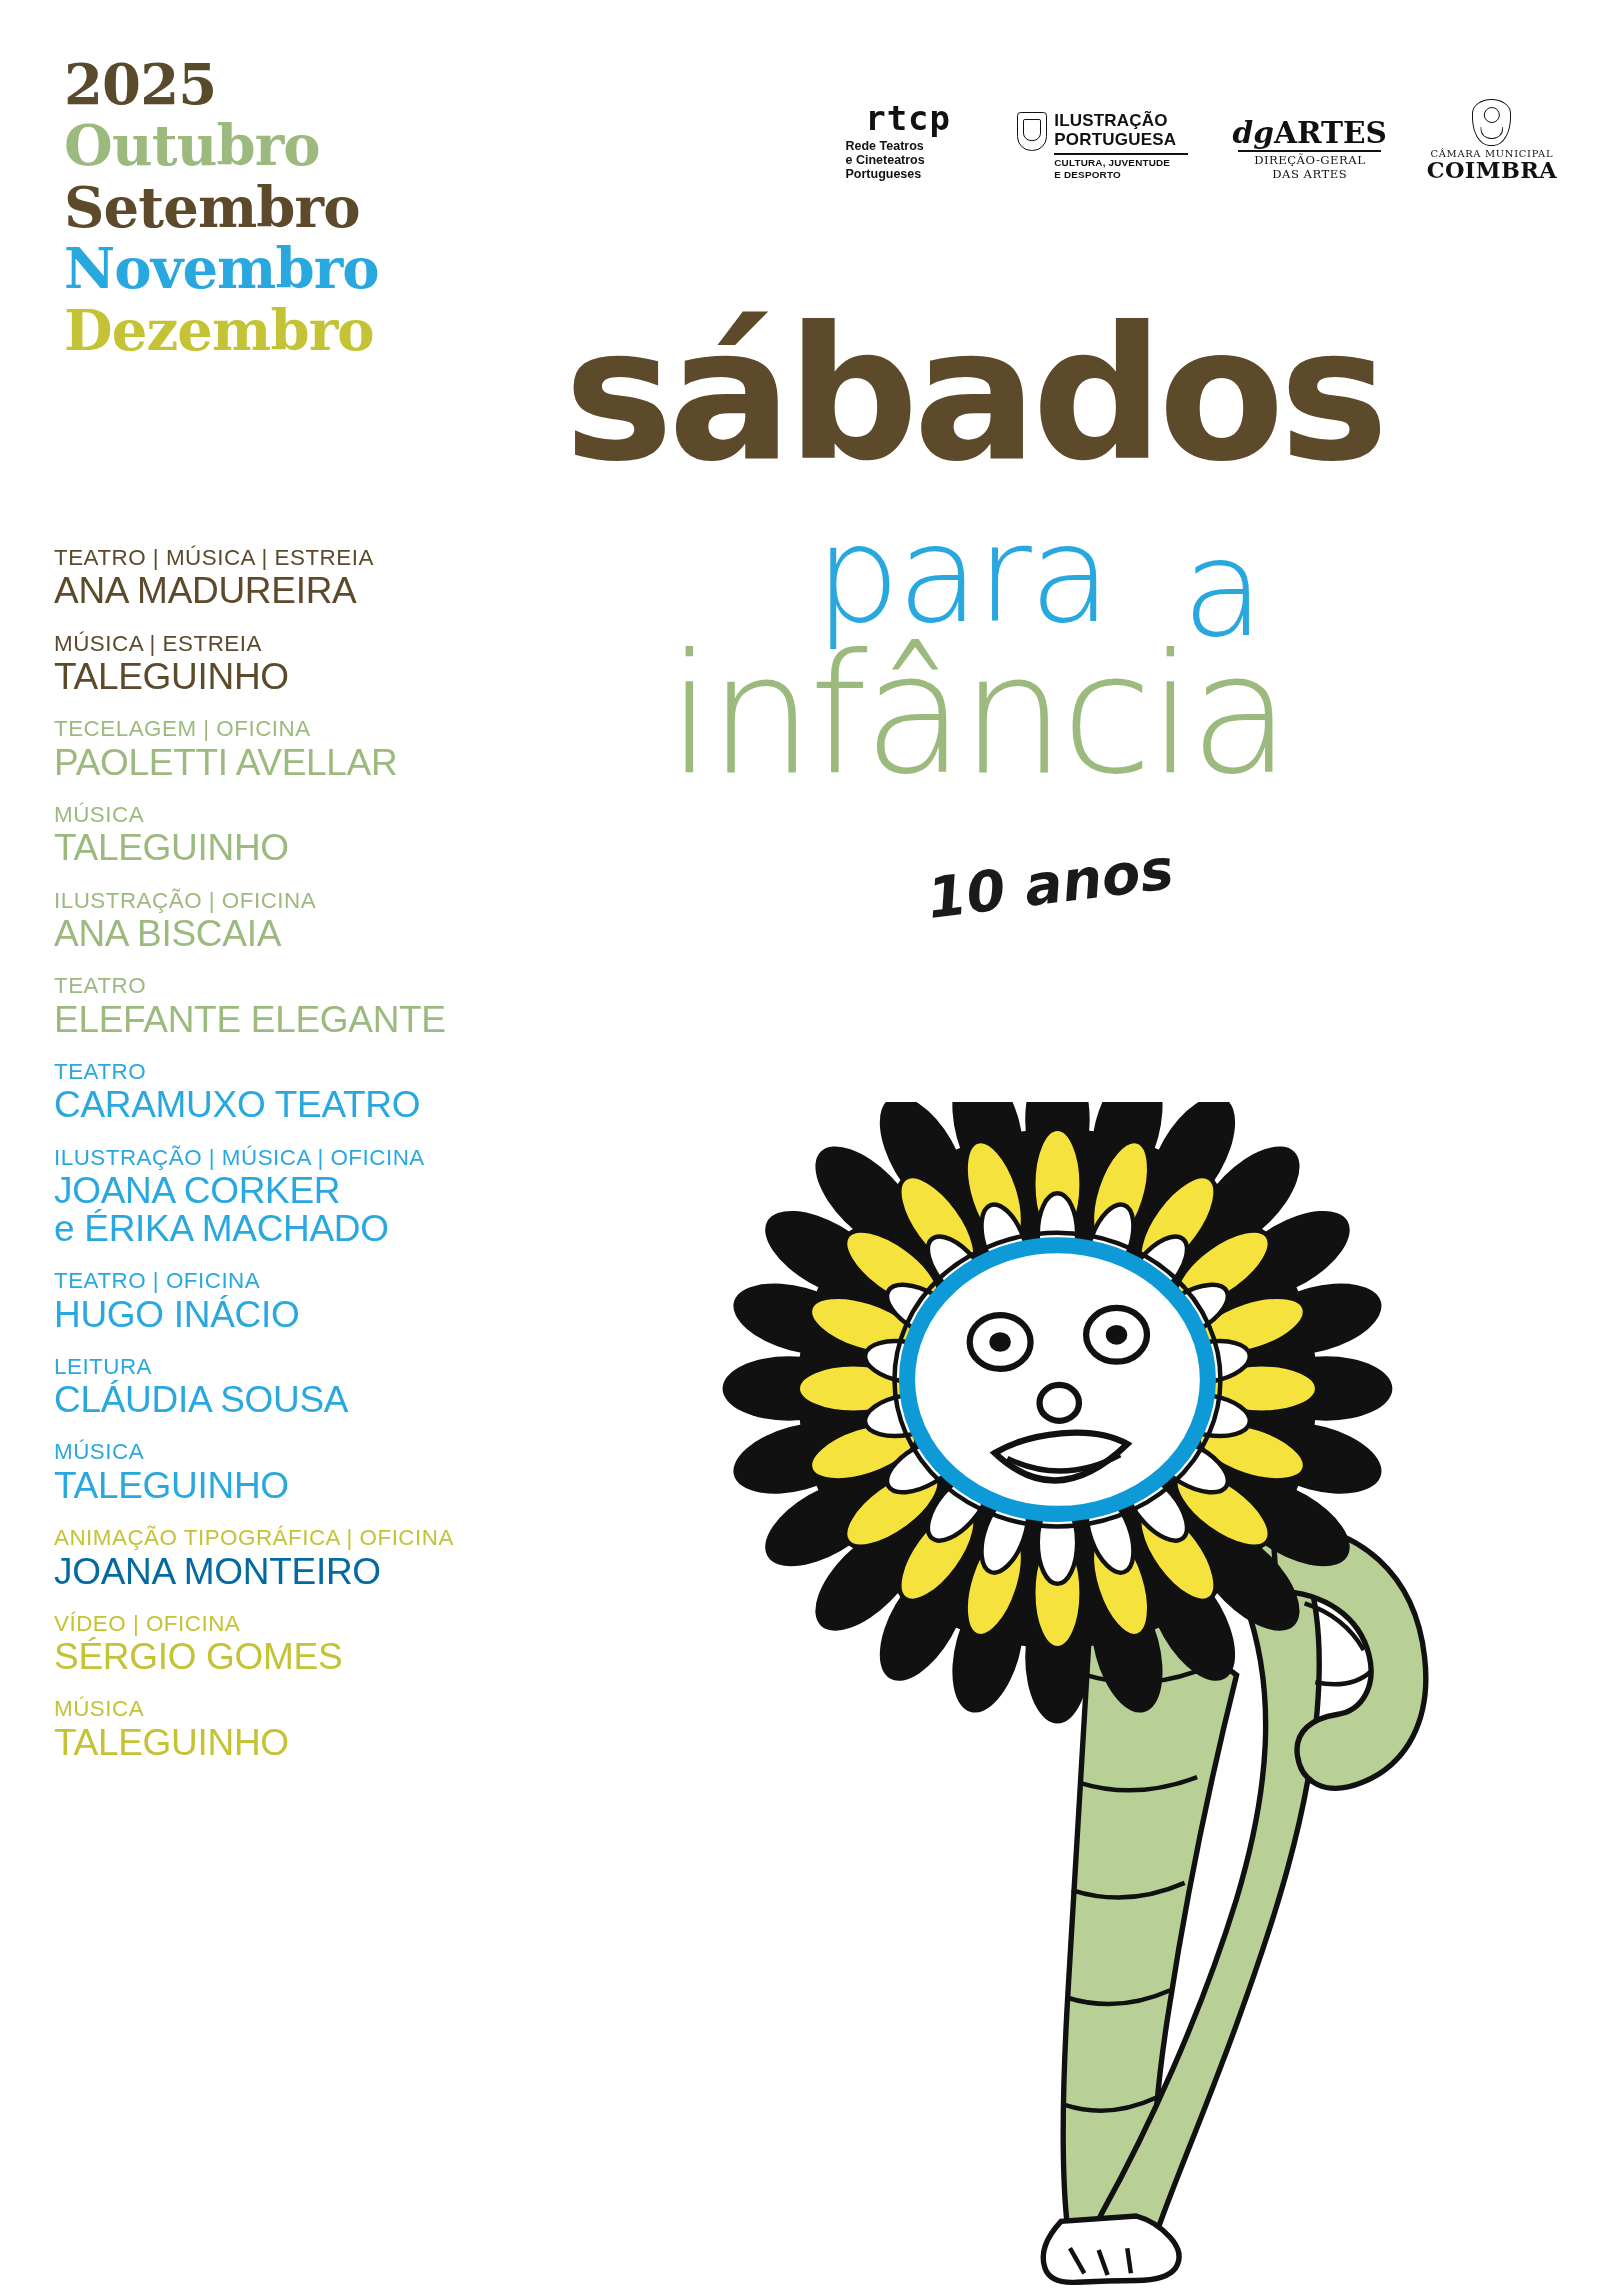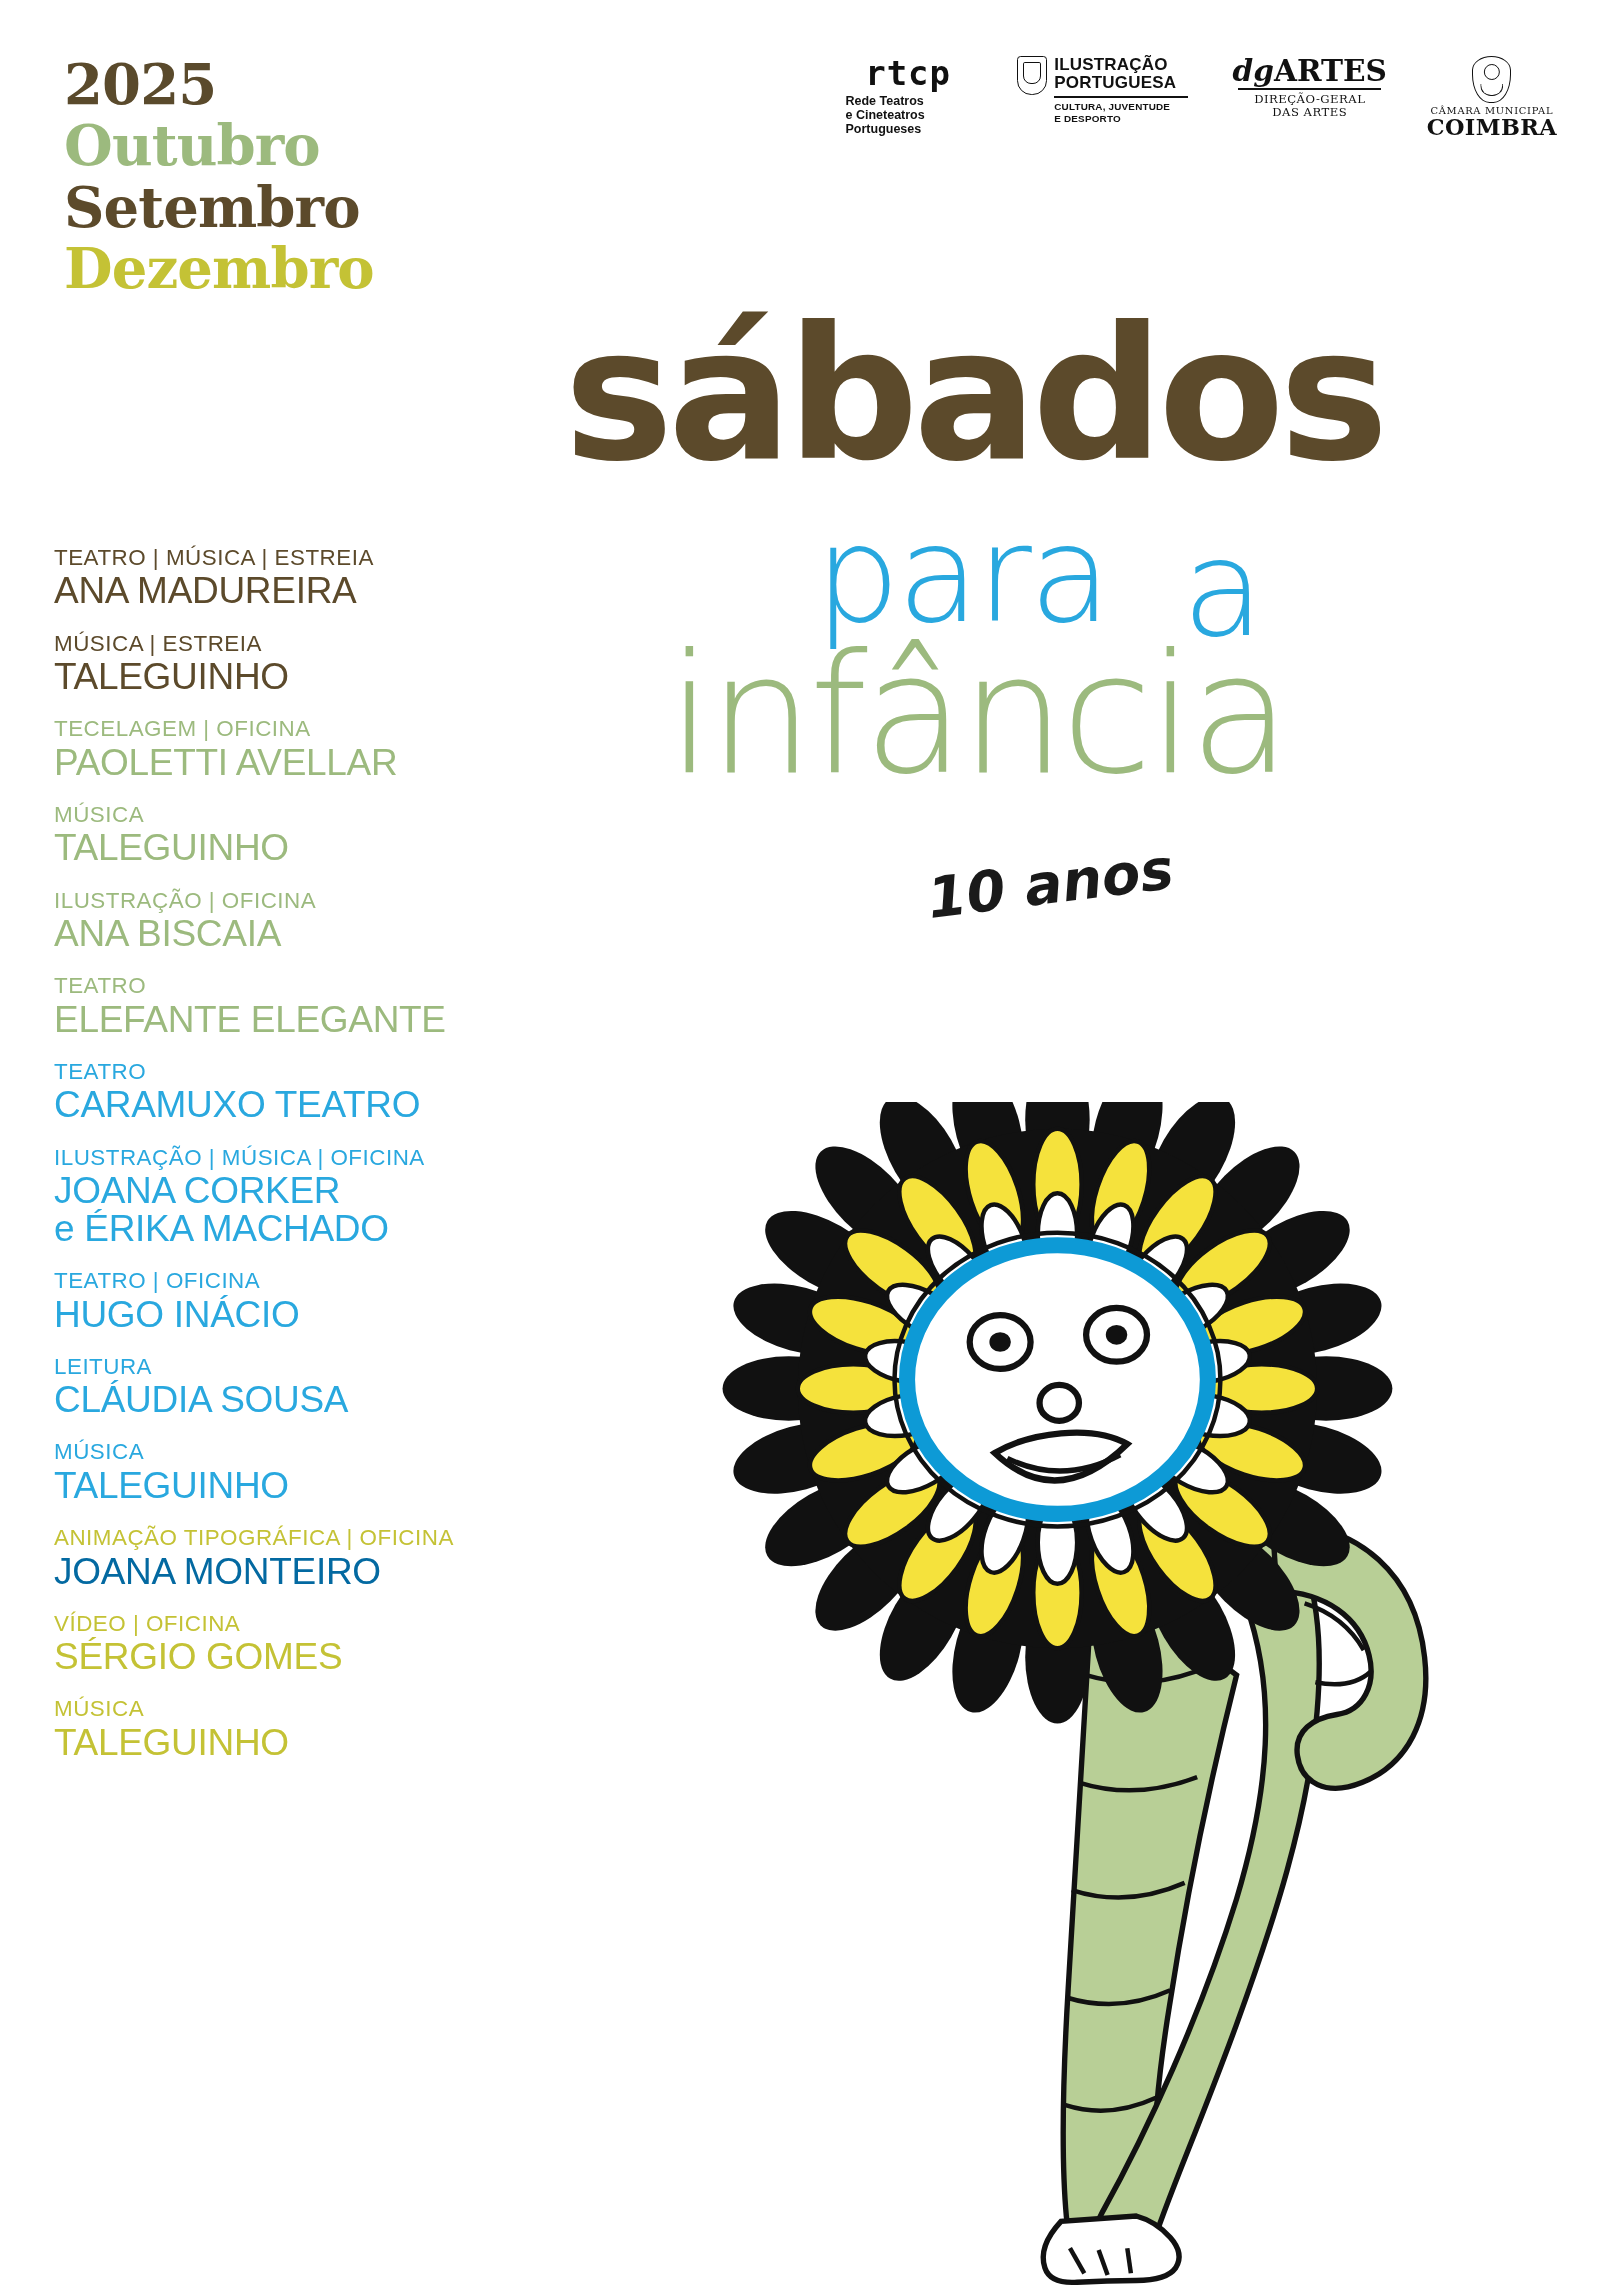--- a/index.html
+++ b/index.html
@@ -56,21 +56,21 @@
     line-height: 1.02;
     letter-spacing: -0.3px;
   }
 
   
   #logos {
     position: absolute;
     left: 833px; top: 56px;
     width: 725px; height: 125px;
     display: flex;
-    align-items: flex-start;
+    align-items: flex-end;
     gap: 34px;
   }
   .logo-block { position: relative; }
 
   .logo-rtcp { width: 152px; text-align: center; color: #111; }
   .logo-rtcp .mark {
     font-family: "DejaVu Sans Mono", monospace;
     font-size: 34px; font-weight: bold; letter-spacing: 0.9px;
     line-height: 1;
   }
@@ -184,20 +184,21 @@
   #artwork { position: absolute; left: 699px; top: 1102px; width: 896px; height: 1191px; }
   #artwork svg { display: block; }
 </style>
 </head>
 <body>
 
 <div id="year-months">
   <div class="year">2025</div>
   <div class="month c-green">Outubro</div>
   <div class="month c-brown">Setembro</div>
+  <div class="month c-blue">Novembro</div>
   <div class="month c-olive">Dezembro</div>
 </div>
 
 <div id="logos">
 
   <div class="logo-block logo-rtcp">
     <div class="mark">rtcp</div>
     <div class="sub" style="white-space: pre-line;">Rede Teatros
 e Cineteatros
 Portugueses</div>

